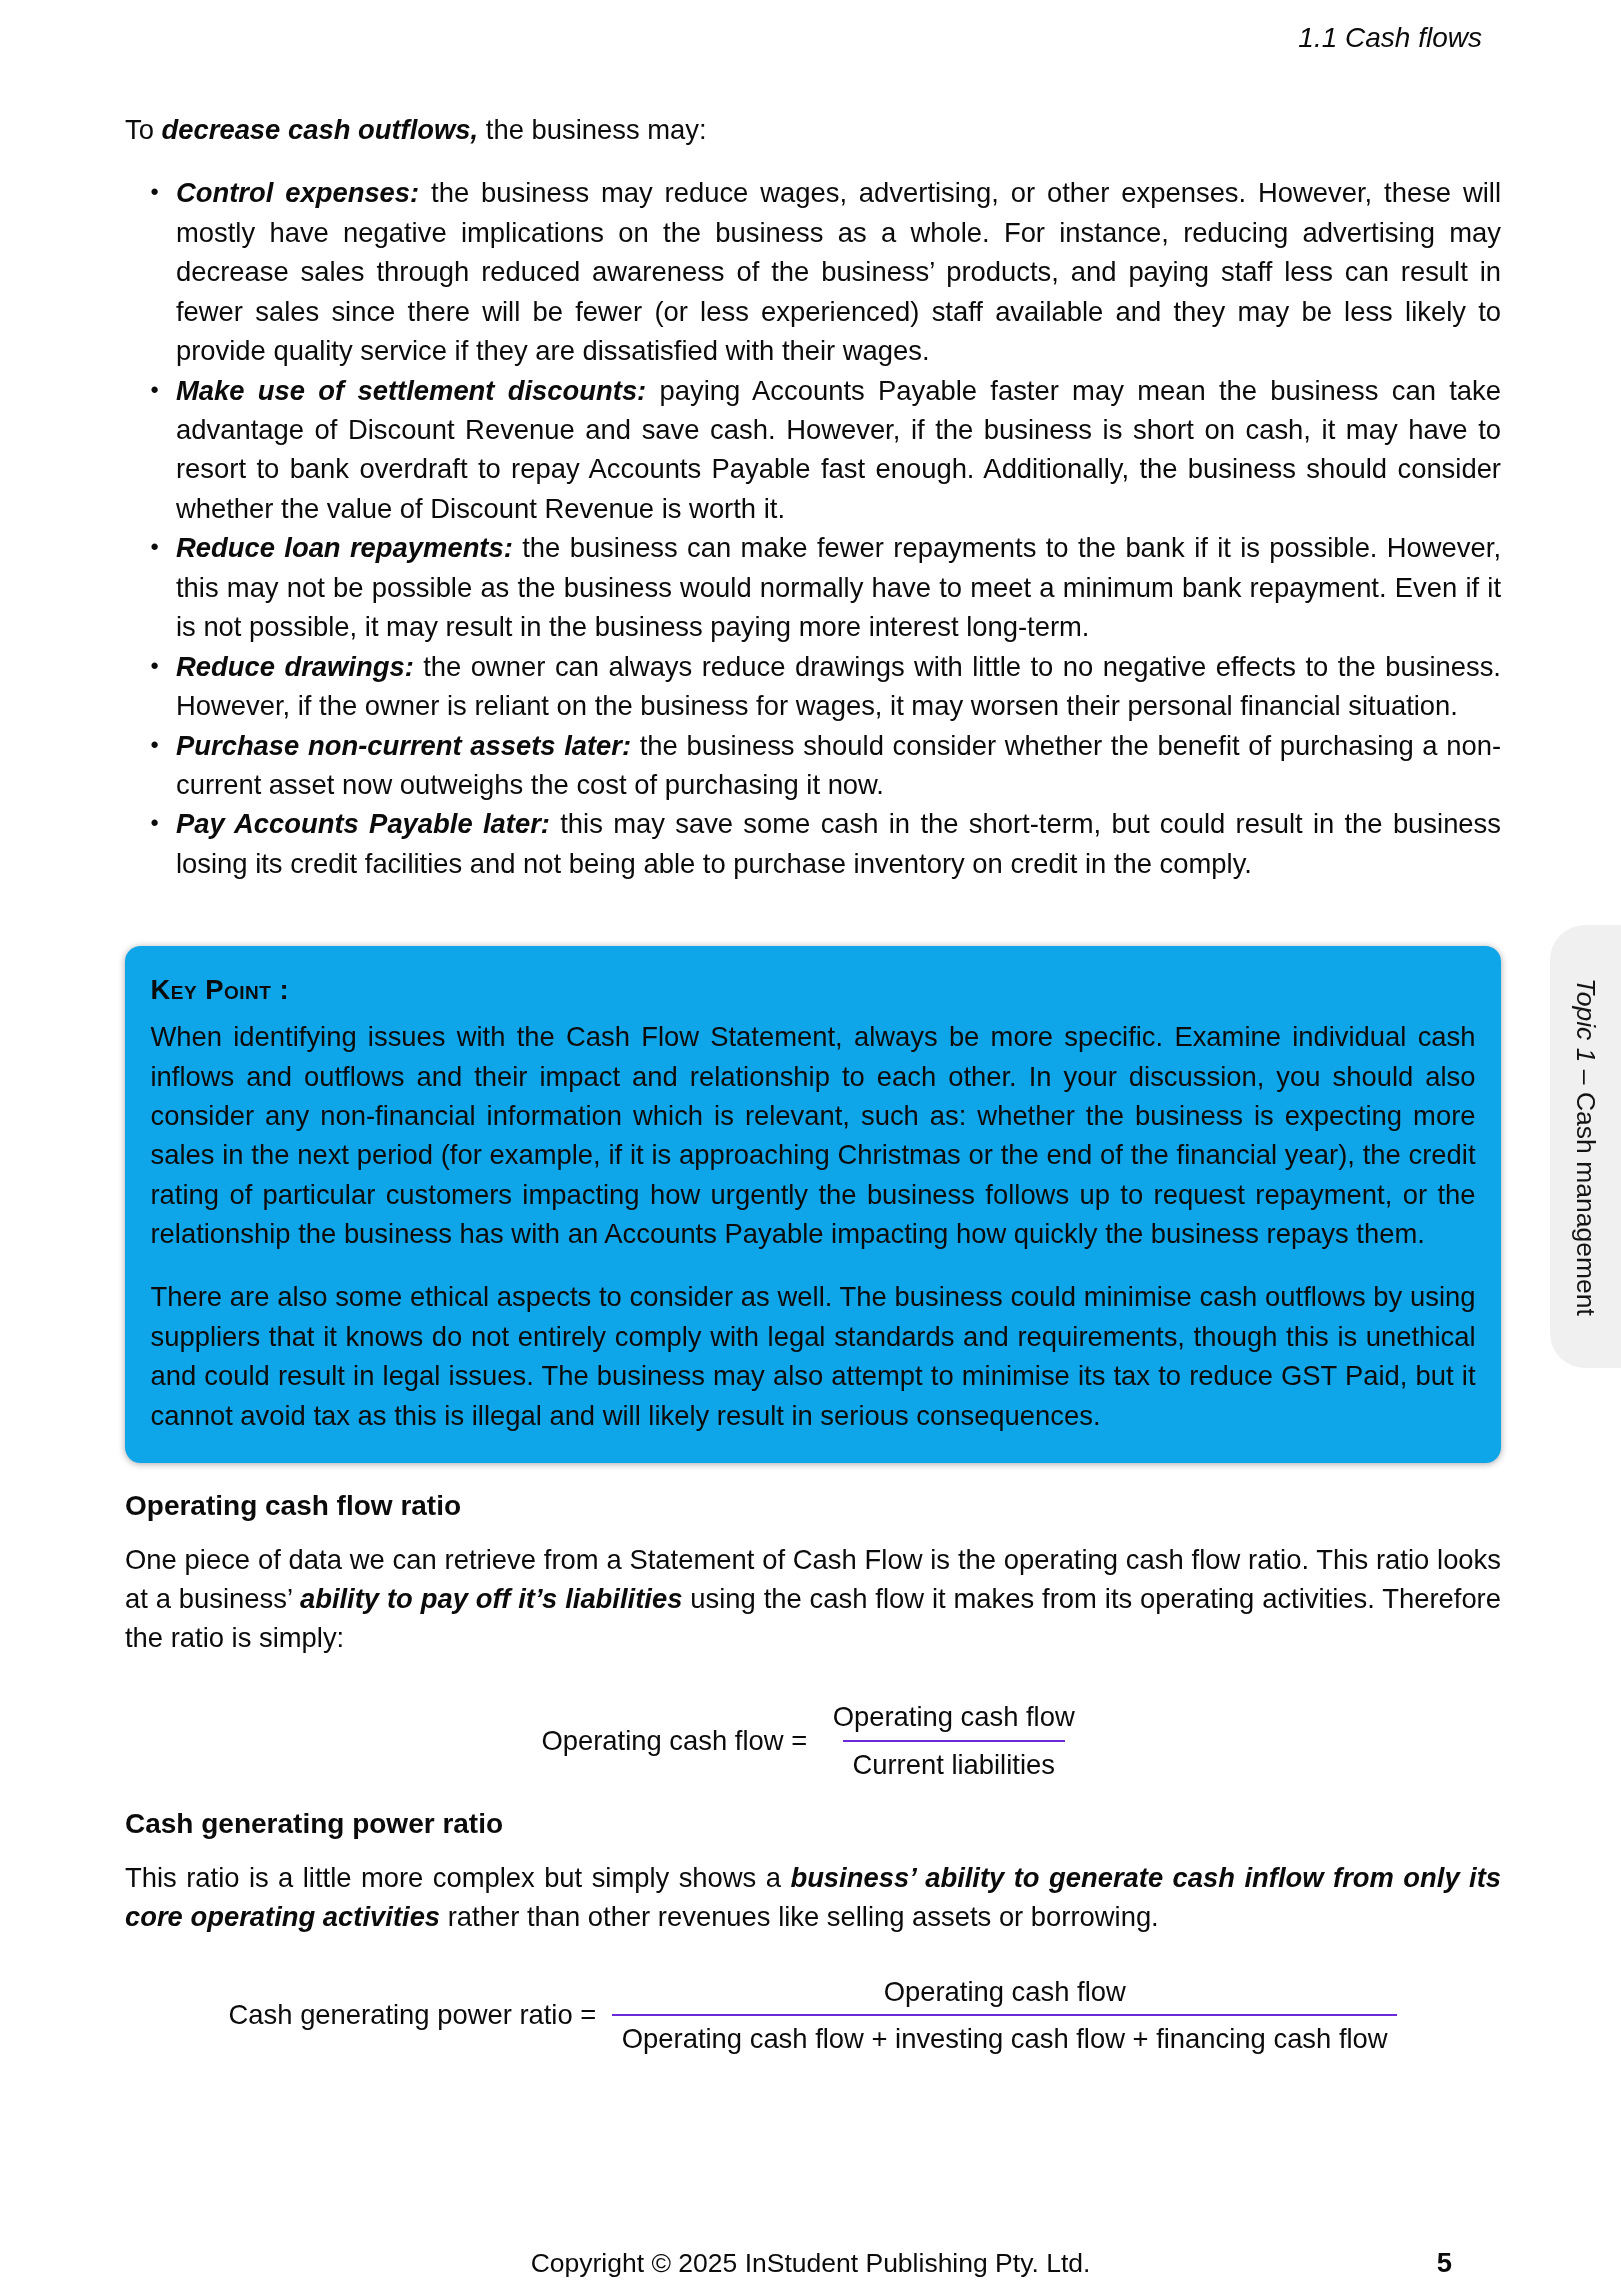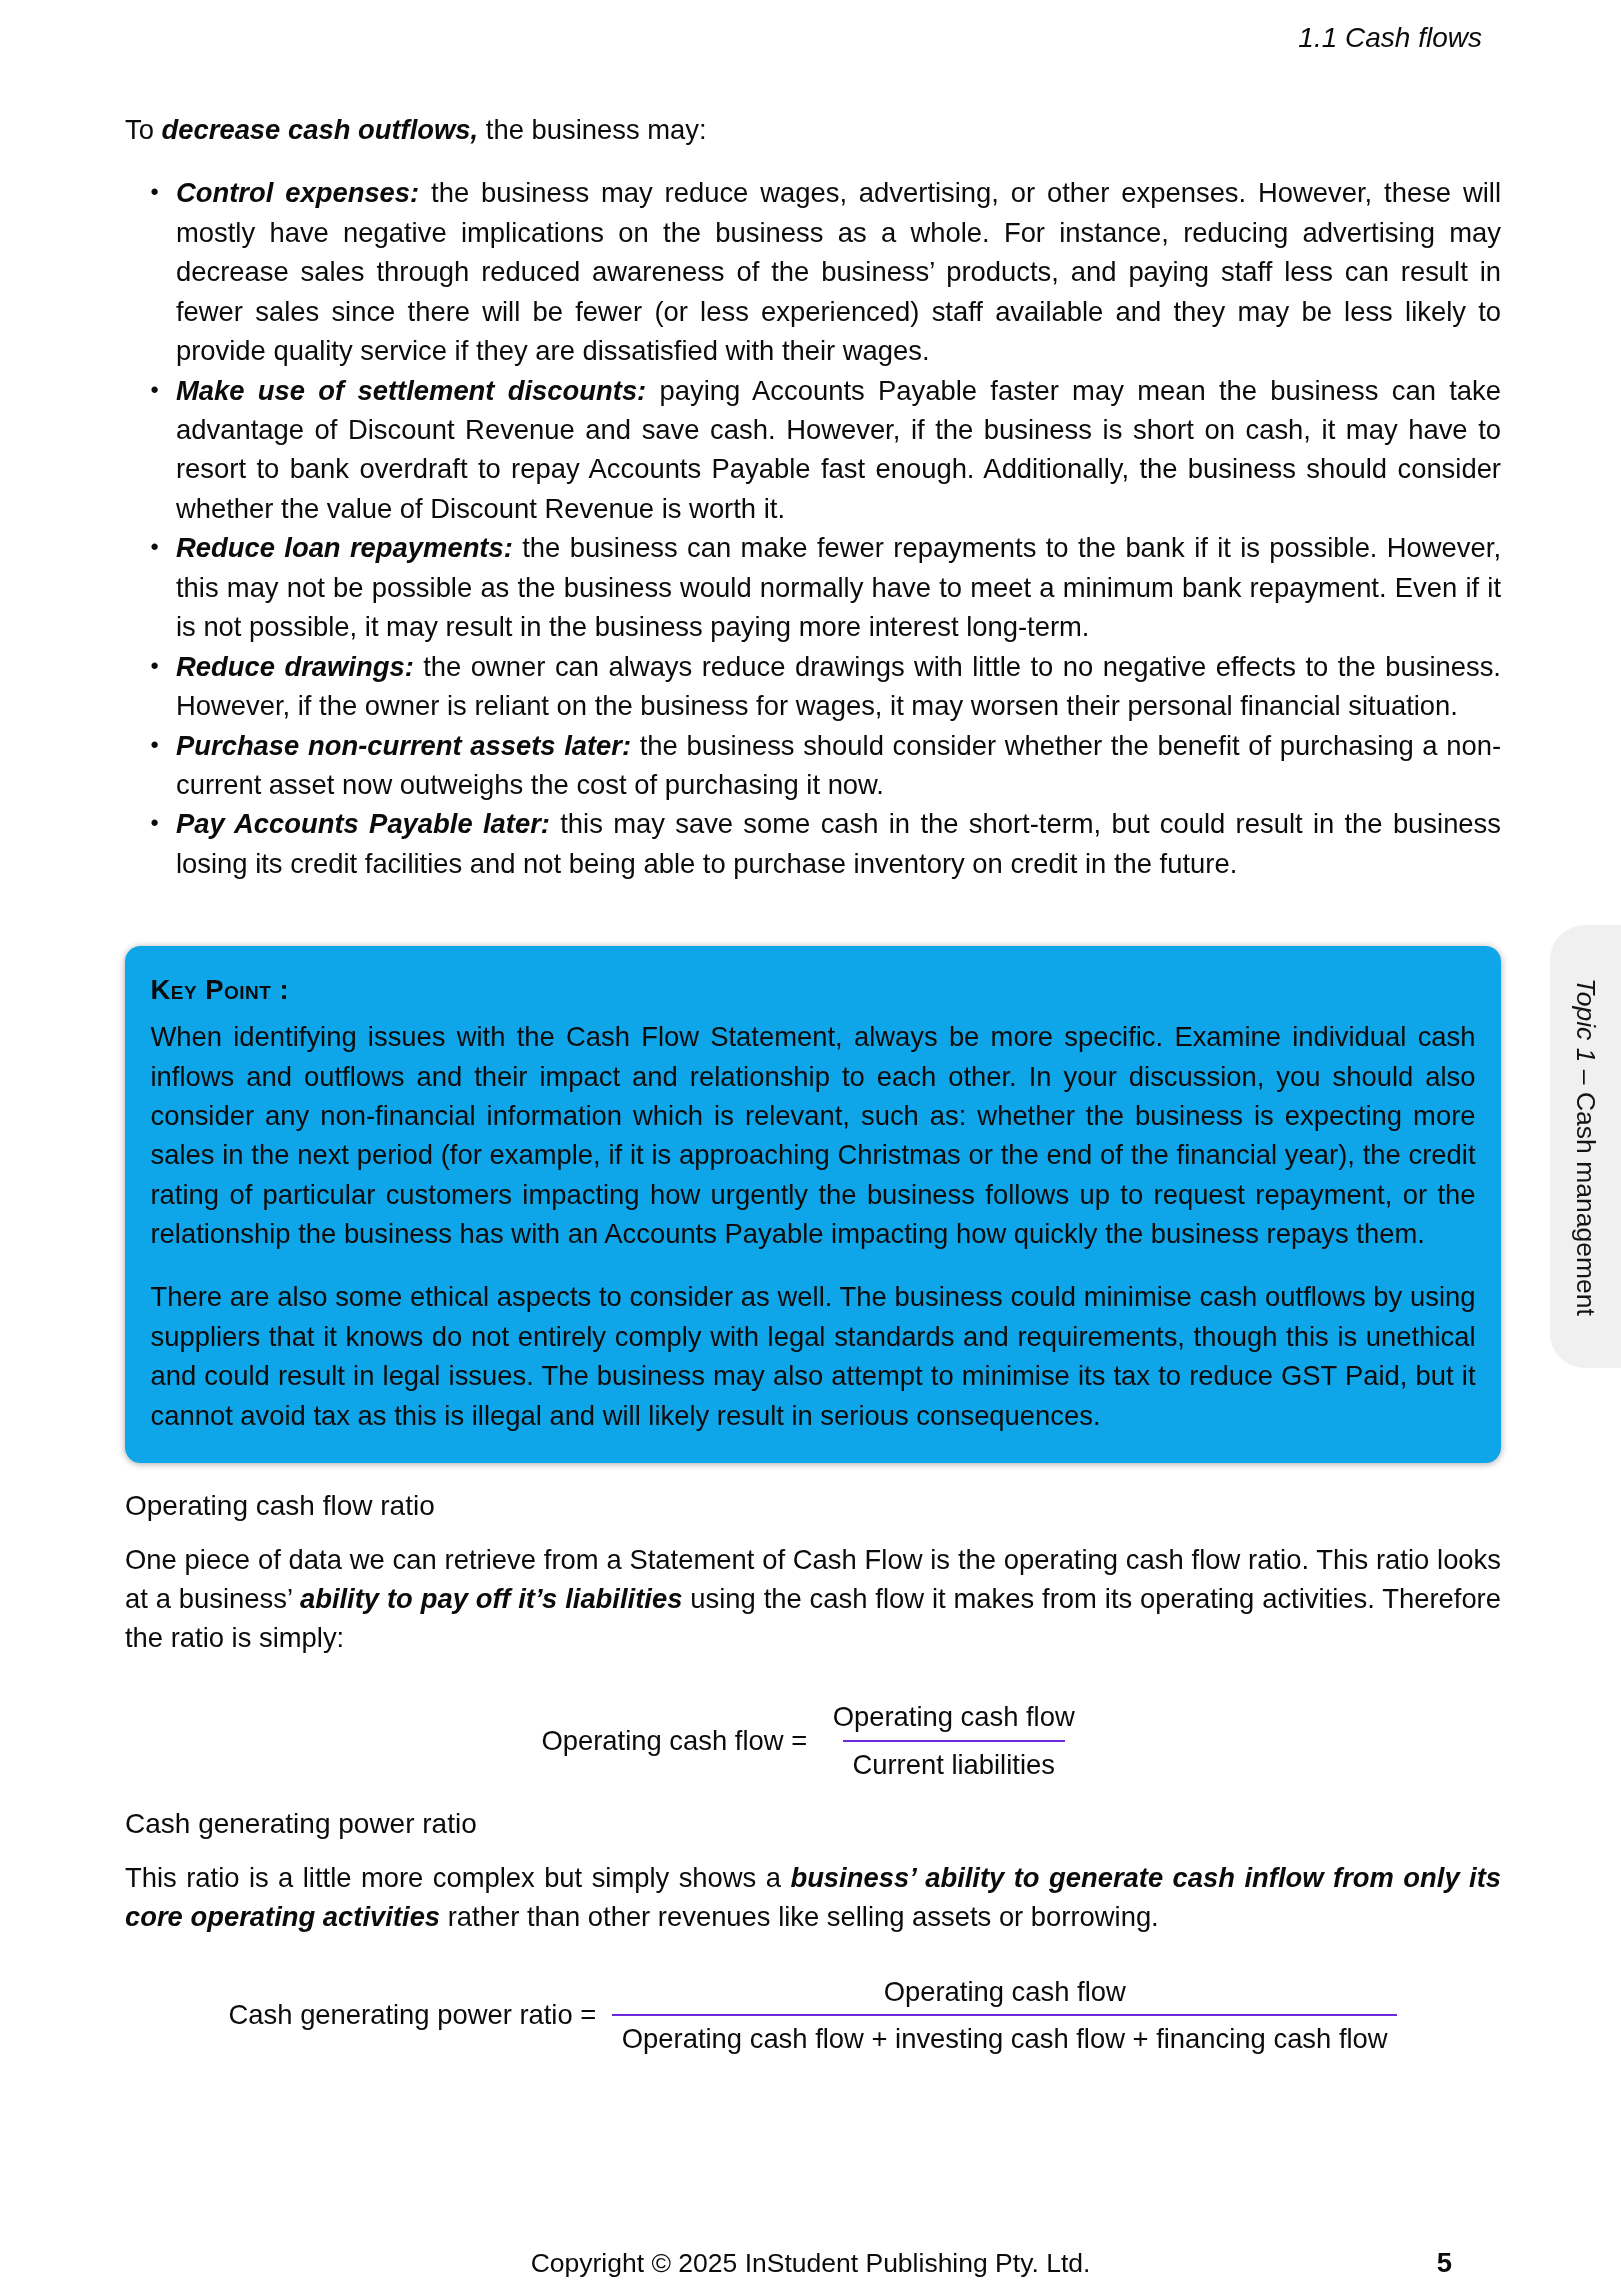--- a/index.html
+++ b/index.html
@@ -65,21 +65,21 @@
     margin: 0;
   }
   .key-box p {
     margin: 7.8px 0 0 0;
     text-align: justify;
     line-height: 1.44;
   }
   .key-box p.second { margin-top: 23.5px; }
   h3.section-heading {
     font-size: 28px;
-    font-weight: normal;
+    font-weight: bold;
     margin: 27.4px 0 0 0;
   }
   p.para {
     margin: 17.6px 0 0 0;
     text-align: justify;
     line-height: 1.44;
   }
   .formula {
     display: flex;
     justify-content: center;
@@ -140,21 +140,21 @@
   <div class="content">
 
     <p class="intro"><span>To </span><span class="bold">decrease cash outflows,</span><span> the business may:</span></p>
 
     <ul class="bullets">
       <li><span class="bold">Control expenses:</span><span> the business may reduce wages, advertising, or other expenses. However, these will mostly have negative implications on the business as a whole. For instance, reducing advertising may decrease sales through reduced awareness of the business’ products, and paying staff less can result in fewer sales since there will be fewer (or less experienced) staff available and they may be less likely to provide quality service if they are dissatisfied with their wages.</span></li>
       <li><span class="bold">Make use of settlement discounts:</span><span> paying Accounts Payable faster may mean the business can take advantage of Discount Revenue and save cash. However, if the business is short on cash, it may have to resort to bank overdraft to repay Accounts Payable fast enough. Additionally, the business should consider whether the value of Discount Revenue is worth it.</span></li>
       <li><span class="bold">Reduce loan repayments:</span><span> the business can make fewer repayments to the bank if it is possible. However, this may not be possible as the business would normally have to meet a minimum bank repayment. Even if it is not possible, it may result in the business paying more interest long-term.</span></li>
       <li><span class="bold">Reduce drawings:</span><span> the owner can always reduce drawings with little to no negative effects to the business. However, if the owner is reliant on the business for wages, it may worsen their personal financial situation.</span></li>
       <li><span class="bold">Purchase non-current assets later:</span><span> the business should consider whether the benefit of purchasing a non-current asset now outweighs the cost of purchasing it now.</span></li>
-      <li><span class="bold">Pay Accounts Payable later:</span><span> this may save some cash in the short-term, but could result in the business losing its credit facilities and not being able to purchase inventory on credit in the future.</span></li>
+      <li><span class="bold">Pay Accounts Payable later:</span><span> this may save some cash in the short-term, but could result in the business losing its credit facilities and not being able to purchase inventory on credit in the comply.</span></li>
     </ul>
 
     <div class="key-box">
       <p class="key-heading">Key Point :</p>
       <p>When identifying issues with the Cash Flow Statement, always be more specific. Examine individual cash inflows and outflows and their impact and relationship to each other. In your discussion, you should also consider any non-financial information which is relevant, such as: whether the business is expecting more sales in the next period (for example, if it is approaching Christmas or the end of the financial year), the credit rating of particular customers impacting how urgently the business follows up to request repayment, or the relationship the business has with an Accounts Payable impacting how quickly the business repays them.</p>
       <p class="second">There are also some ethical aspects to consider as well. The business could minimise cash outflows by using suppliers that it knows do not entirely comply with legal standards and requirements, though this is unethical and could result in legal issues. The business may also attempt to minimise its tax to reduce GST Paid, but it cannot avoid tax as this is illegal and will likely result in serious consequences.</p>
     </div>
 
     <h3 class="section-heading">Operating cash flow ratio</h3>
     <p class="para"><span>One piece of data we can retrieve from a Statement of Cash Flow is the operating cash flow ratio. This ratio looks at a business’ </span><span class="bold">ability to pay off it’s liabilities</span><span> using the cash flow it makes from its operating activities. Therefore the ratio is simply:</span></p>

